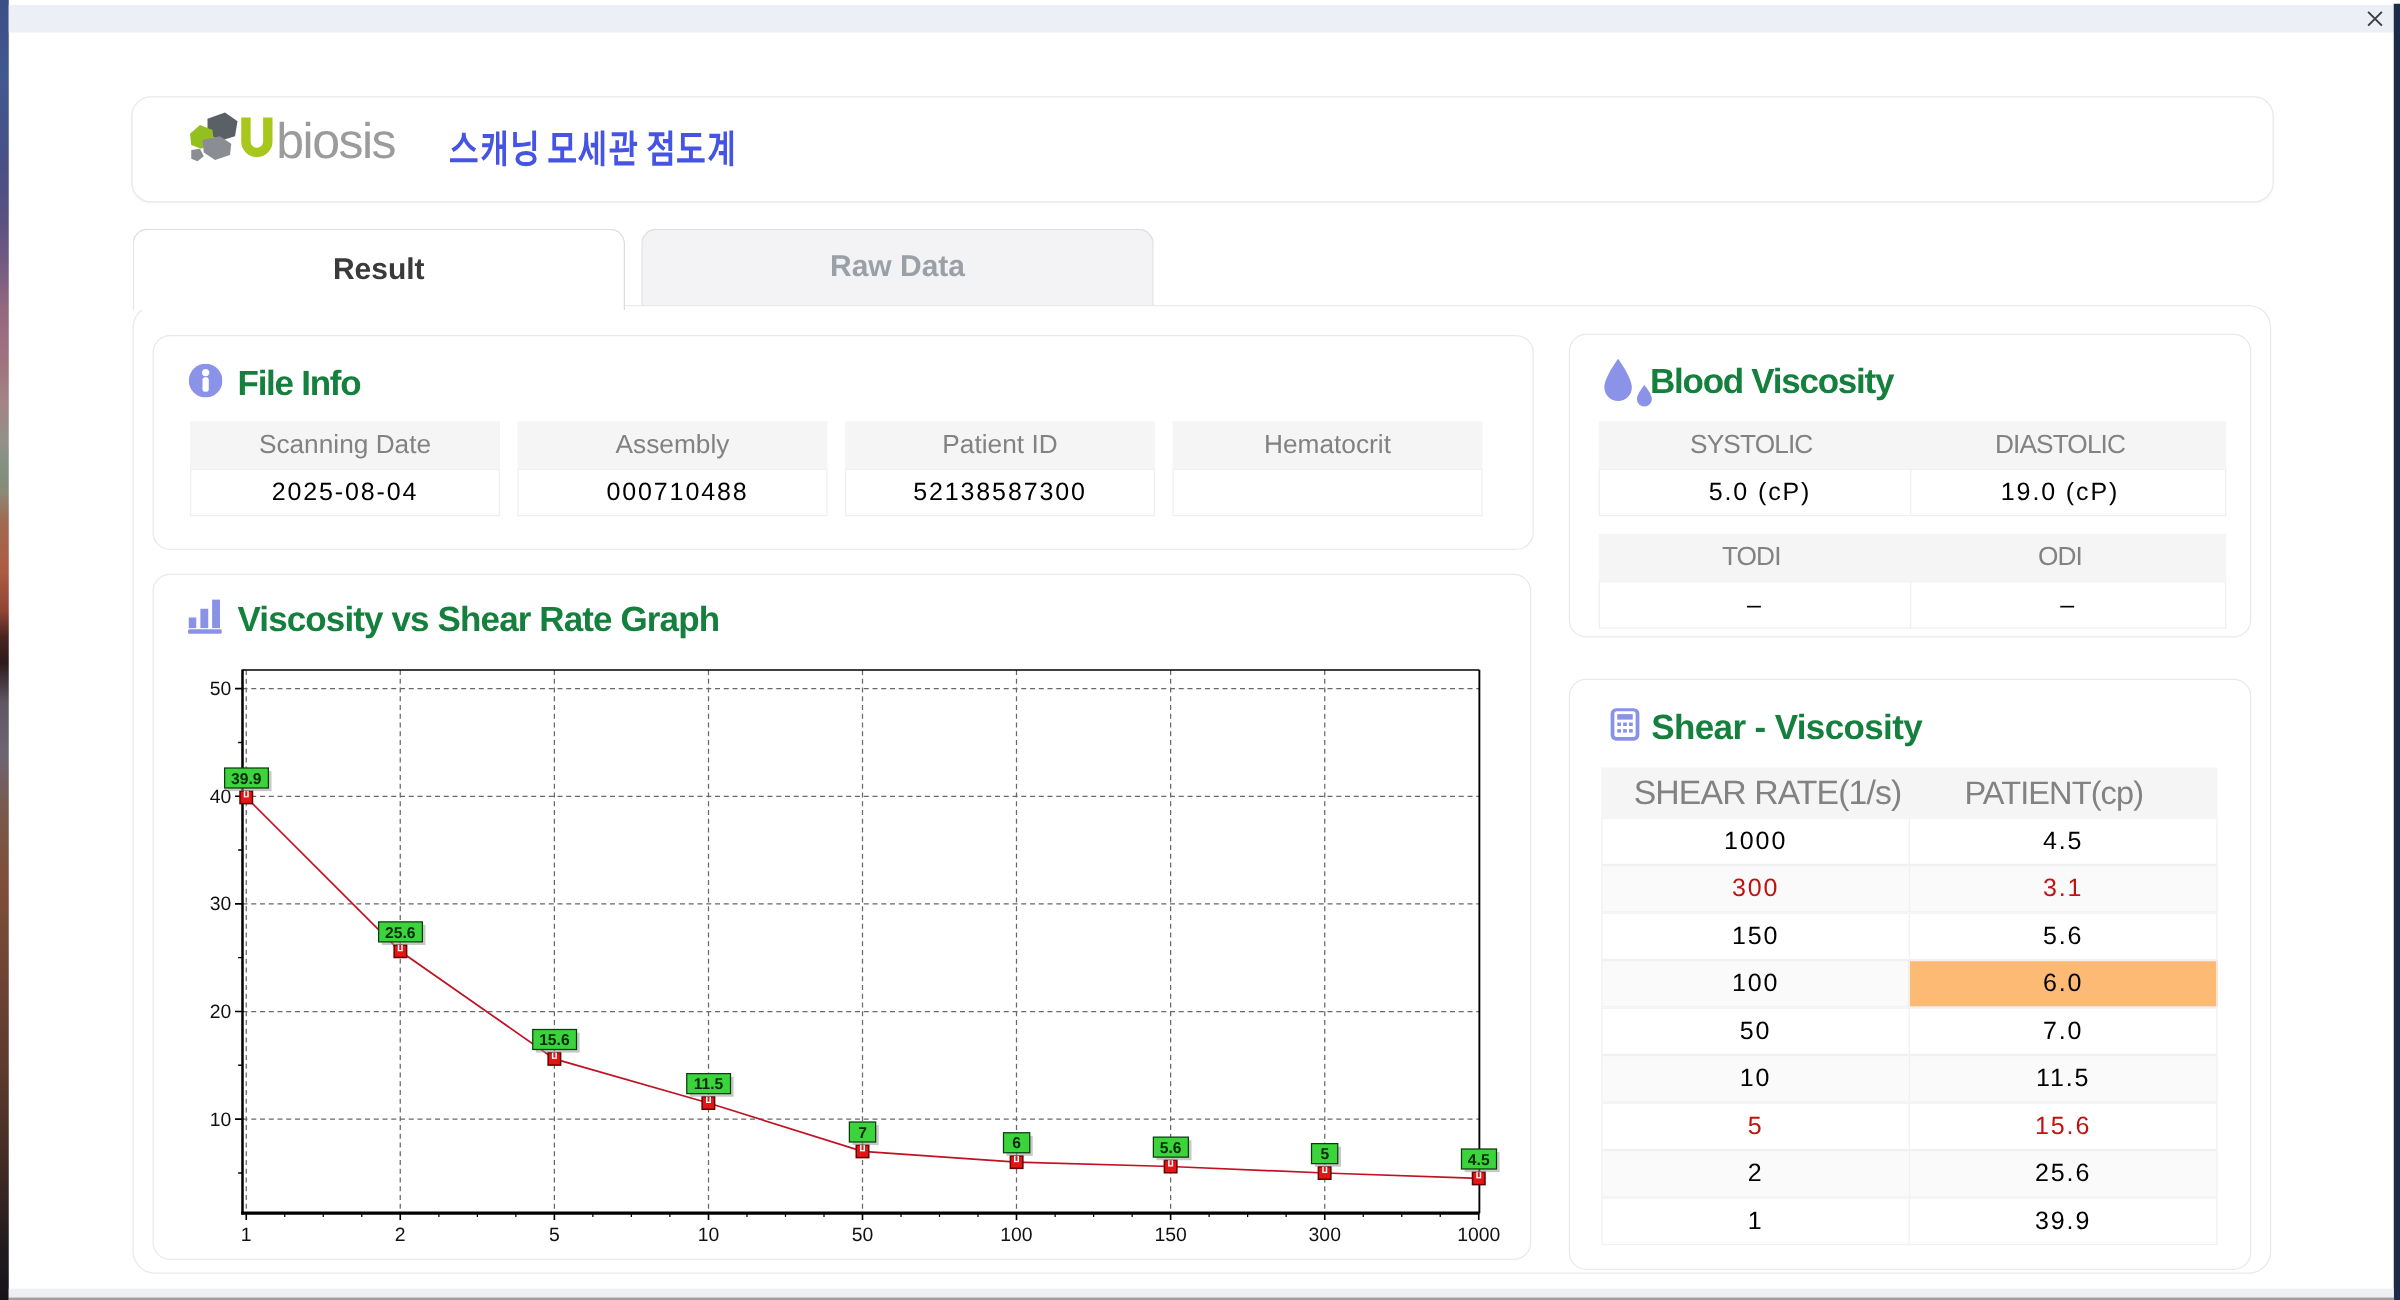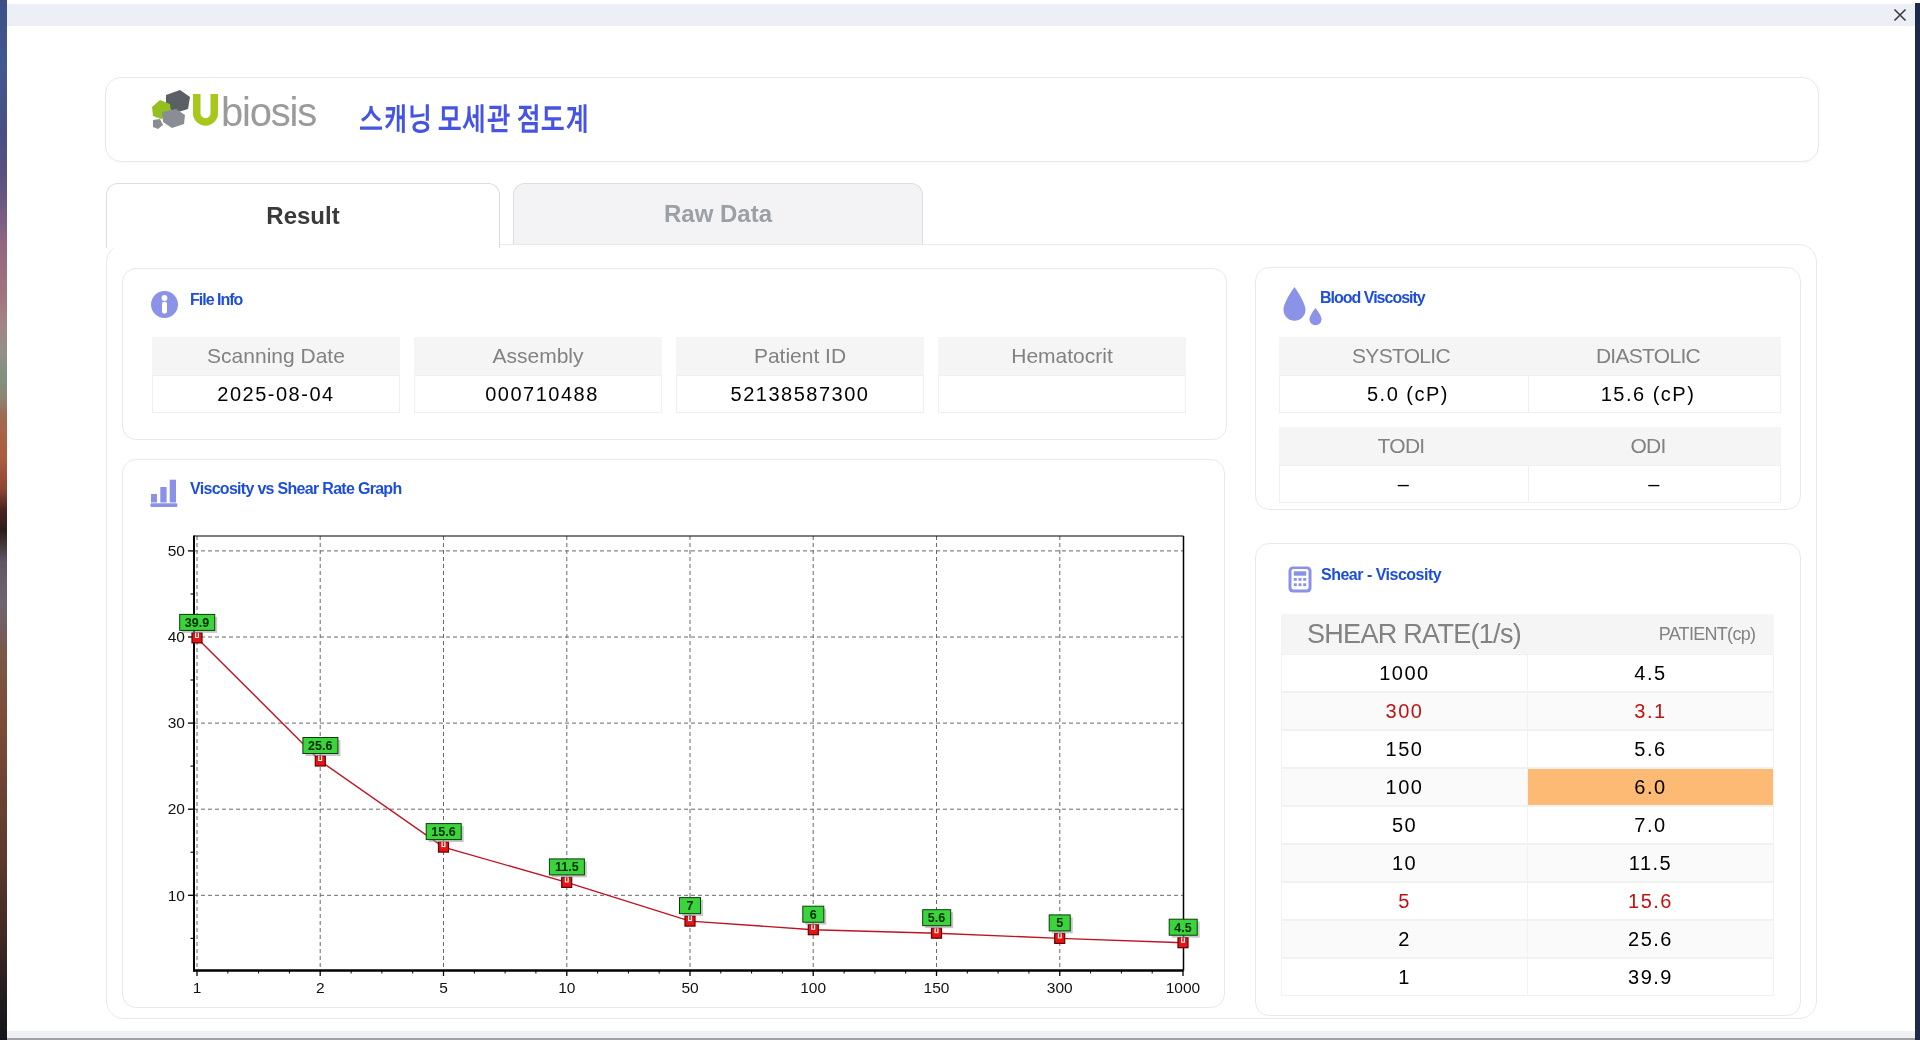--- a/index.html
+++ b/index.html
@@ -16,21 +16,21 @@
 .hdrcard { left:105px; top:77px; width:1714px; height:85px; box-shadow:0 1px 3px rgba(0,0,0,0.03); }
 .panel { left:106px; top:244px; width:1711px; height:775px; border-radius:18px; }
 .tab { position:absolute; top:183px; height:61px; border:1px solid #ddd; border-bottom:none; border-radius:12px 12px 0 0; font-weight:bold; font-size:24px; display:flex; align-items:center; justify-content:center; }
 .tab1 { left:106px; width:394px; background:#fff; color:#3a3a3a; z-index:3; height:65px; }
 .tab2 { left:513px; width:410px; background:#f3f3f5; color:#9ba0a6; }
 .icard { position:absolute; background:#fff; border:1px solid #e9e9eb; border-radius:14px; }
 .fileinfo { left:122px; top:268px; width:1105px; height:172px; }
 .graphcard { left:122px; top:459px; width:1103px; height:549px; }
 .bloodcard { left:1255px; top:267px; width:1546px; height:243px; width:546px; }
 .shearcard { left:1255px; top:543px; width:546px; height:473px; }
-.ctitle { position:absolute; font-weight:bold; font-size:16px; color:#1d4ed8; letter-spacing:-1px; }
+.ctitle { position:absolute; font-weight:bold; font-size:28px; color:#15803d; letter-spacing:-1px; }
 .caps { letter-spacing:-0.7px; }
 .hcell { position:absolute; background:#f5f5f6; color:#828282; font-size:21px; display:flex; align-items:center; justify-content:center; white-space:nowrap; }
 .vcell { position:absolute; background:#fff; border:1px solid #efefef; color:#000; font-size:20px; letter-spacing:1.5px; display:flex; align-items:center; justify-content:center; }
 </style>
 </head>
 <body>
 <div class="abs wall-left"></div>
 <div class="abs titlebar"></div>
 <svg class="abs" style="left:1893px;top:8px" width="14" height="14" viewBox="0 0 14 14">
     <path d="M1.5 1.5 L12.5 12.5 M12.5 1.5 L1.5 12.5" stroke="#3c3c44" stroke-width="1.6"></path>
@@ -247,21 +247,21 @@
 <div class="icard bloodcard" style="height:243px"></div>
 <svg class="abs" style="left:1282px;top:287px" width="42" height="40" viewBox="0 0 42 40">
   <path d="M12.5 0 C12.5 0 1.5 15 1.5 22.8 a11 11 0 0 0 22 0 C23.5 15 12.5 0 12.5 0 Z" fill="#8b93e9"></path>
   <path d="M33.5 21 C33.5 21 27.5 28.2 27.5 32.2 a6 6 0 0 0 12 0 C39.5 28.2 33.5 21 33.5 21 Z" fill="#8b93e9"></path>
 </svg>
 <div class="ctitle" style="left:1320px;top:289px">Blood Viscosity</div>
 <div class="hcell" style="left:1279px;top:337px;width:502px;height:38px"></div>
 <div class="hcell caps" style="left:1279px;top:337px;width:244px;height:38px;background:transparent">SYSTOLIC</div>
 <div class="hcell caps" style="left:1529px;top:337px;width:238px;height:38px;background:transparent">DIASTOLIC</div>
 <div class="vcell" style="left:1279px;top:375px;width:250px;height:38px;padding-left:8px">5.0 (cP)</div>
-<div class="vcell" style="left:1528px;top:375px;width:253px;height:38px;padding-right:13px">15.6 (cP)</div>
+<div class="vcell" style="left:1528px;top:375px;width:253px;height:38px;padding-right:13px">19.0 (cP)</div>
 <div class="hcell" style="left:1279px;top:427px;width:502px;height:38px"></div>
 <div class="hcell caps" style="left:1279px;top:427px;width:244px;height:38px;background:transparent">TODI</div>
 <div class="hcell caps" style="left:1529px;top:427px;width:238px;height:38px;background:transparent">ODI</div>
 <div class="vcell" style="left:1279px;top:465px;width:250px;height:38px">–</div>
 <div class="vcell" style="left:1528px;top:465px;width:253px;height:38px">–</div>
 
 <div class="icard shearcard"></div>
 <svg class="abs" style="left:1288px;top:566px" width="24" height="27" viewBox="0 0 24 27">
   <rect x="0.5" y="0.5" width="23" height="26" rx="4.5" fill="#8a92e8"></rect>
   <rect x="3.5" y="3" width="17" height="20.5" rx="2" fill="#fff"></rect>
@@ -271,21 +271,21 @@
       <rect x="10.5" y="12" width="3" height="2.8"></rect>
       <rect x="15.2" y="12" width="3" height="2.8"></rect>
     <rect x="5.8" y="17.3" width="3" height="2.8"></rect>
       <rect x="10.5" y="17.3" width="3" height="2.8"></rect>
       <rect x="15.2" y="17.3" width="3" height="2.8"></rect>
   </g>
 </svg>
 <div class="ctitle" style="left:1321px;top:566px;letter-spacing:-0.5px">Shear - Viscosity</div>
 <div class="hcell" style="left:1281px;top:614px;width:493px;height:40px"></div>
 <div class="hcell caps" style="left:1331px;top:614px;width:166px;height:40px;background:transparent;font-size:27px">SHEAR RATE(1/s)</div>
-<div class="hcell caps" style="left:1647px;top:614px;width:120px;height:40px;background:transparent;font-size:18px">PATIENT(cp)</div>
+<div class="hcell caps" style="left:1583px;top:614px;width:120px;height:40px;background:transparent;font-size:26px">PATIENT(cp)</div>
 <div class="vcell" style="left:1281px;top:654px;width:247px;height:38px;background:#fff;border-color:#f1f1f1;color:#000">1000</div>
 <div class="vcell" style="left:1527px;top:654px;width:247px;height:38px;background:#fff;border-color:#f1f1f1;color:#000">4.5</div>
 <div class="vcell" style="left:1281px;top:692px;width:247px;height:38px;background:#fafafa;border-color:#f1f1f1;color:#c11212">300</div>
 <div class="vcell" style="left:1527px;top:692px;width:247px;height:38px;background:#fafafa;border-color:#f1f1f1;color:#c11212">3.1</div>
 <div class="vcell" style="left:1281px;top:730px;width:247px;height:38px;background:#fff;border-color:#f1f1f1;color:#000">150</div>
 <div class="vcell" style="left:1527px;top:730px;width:247px;height:38px;background:#fff;border-color:#f1f1f1;color:#000">5.6</div>
 <div class="vcell" style="left:1281px;top:768px;width:247px;height:38px;background:#fafafa;border-color:#f1f1f1;color:#000">100</div>
 <div class="vcell" style="left:1527px;top:768px;width:247px;height:38px;background:#fdba74;border-color:#f1f1f1;color:#000">6.0</div>
 <div class="vcell" style="left:1281px;top:806px;width:247px;height:38px;background:#fff;border-color:#f1f1f1;color:#000">50</div>
 <div class="vcell" style="left:1527px;top:806px;width:247px;height:38px;background:#fff;border-color:#f1f1f1;color:#000">7.0</div>

